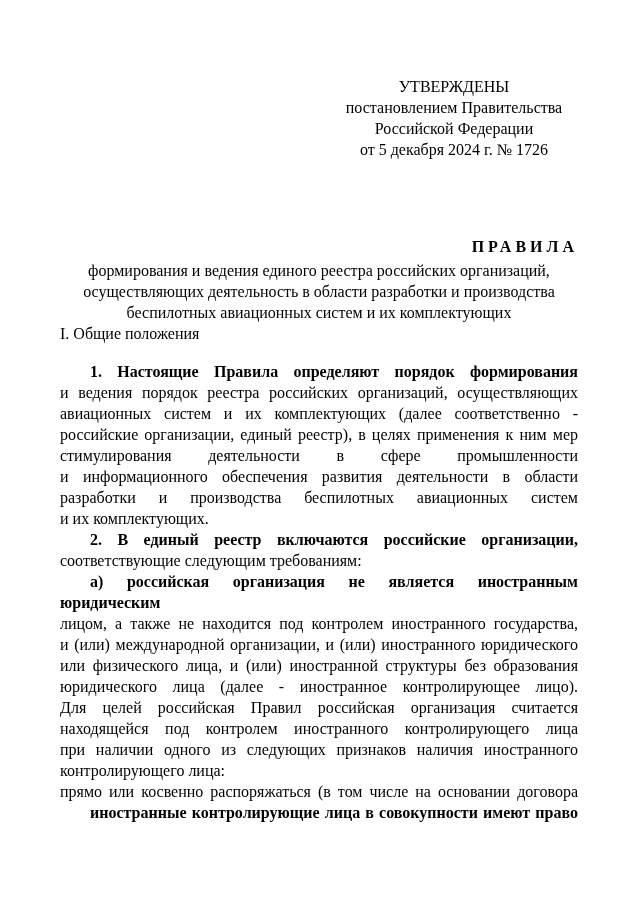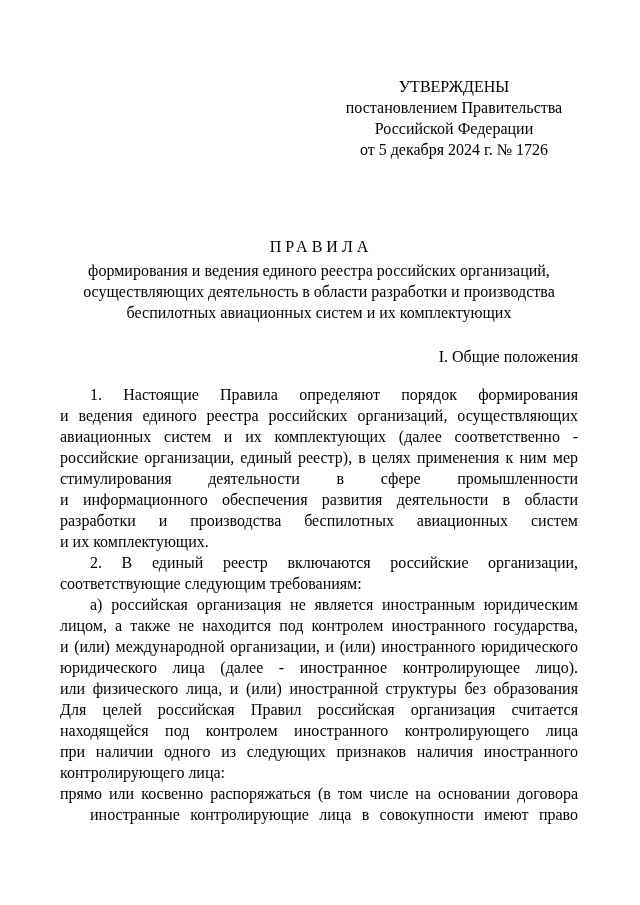--- a/index.html
+++ b/index.html
@@ -24,49 +24,49 @@
     width: 240px;
     margin-left: auto;
     margin-right: 4px;
     text-align: center;
   }
   .approval .appr-line {
     white-space: nowrap;
   }
   .doc-title {
     margin-top: 76px;
-    text-align: center;
-    font-weight: normal;
+    text-align: right;
+    font-weight: bold;
     letter-spacing: 4px;
     padding-left: 4px; 
   }
   .doc-subtitle {
     margin-top: 3px;
     text-align: center;
     font-weight: normal;
   }
   .doc-subtitle .sub-line {
     white-space: nowrap;
   }
   .section-heading {
-    margin-top: 23px;
-    text-align: right;
+    text-align: left;
   }
   .body-text {
     margin-top: 17px;
   }
   .body-text .line {
     text-align: justify;
     text-align-last: justify;
   }
   .body-text .line.last {
     text-align-last: left;
   }
   .body-text .line.indent {
     text-indent: 30px;
+    font-weight: bold;
   }
 </style>
 </head>
 <body>
 
 <div class="page">
 
   <div class="approval">
     <div class="appr-line">УТВЕРЖДЕНЫ</div>
     <div class="appr-line">постановлением Правительства</div>
@@ -79,34 +79,34 @@
   <div class="doc-subtitle">
     <div class="sub-line">формирования и ведения единого реестра российских организаций,</div>
     <div class="sub-line">осуществляющих деятельность в области разработки и производства</div>
     <div class="sub-line">беспилотных авиационных систем и их комплектующих</div>
   </div>
 
   <div class="section-heading">I. Общие положения</div>
 
   <div class="body-text">
       <div class="line indent">1. Настоящие Правила определяют порядок формирования</div>
-      <div class="line">и ведения единого реестра российских организаций, осуществляющих</div>
+      <div class="line">и ведения порядок реестра российских организаций, осуществляющих</div>
       <div class="line">авиационных систем и их комплектующих (далее соответственно -</div>
       <div class="line">российские организации, единый реестр), в целях применения к ним мер</div>
       <div class="line">стимулирования деятельности в сфере промышленности</div>
       <div class="line">и информационного обеспечения развития деятельности в области</div>
       <div class="line">разработки и производства беспилотных авиационных систем</div>
       <div class="line last">и их комплектующих.</div>
       <div class="line indent">2. В единый реестр включаются российские организации,</div>
       <div class="line last">соответствующие следующим требованиям:</div>
       <div class="line indent">а) российская организация не является иностранным юридическим</div>
       <div class="line">лицом, а также не находится под контролем иностранного государства,</div>
       <div class="line">и (или) международной организации, и (или) иностранного юридического</div>
+      <div class="line">или физического лица, и (или) иностранной структуры без образования</div>
       <div class="line">юридического лица (далее - иностранное контролирующее лицо).</div>
-      <div class="line">или физического лица, и (или) иностранной структуры без образования</div>
       <div class="line">Для целей российская Правил российская организация считается</div>
       <div class="line">находящейся под контролем иностранного контролирующего лица</div>
       <div class="line">при наличии одного из следующих признаков наличия иностранного</div>
       <div class="line last">контролирующего лица:</div>
       <div class="line">прямо или косвенно распоряжаться (в том числе на основании договора</div>
       <div class="line indent">иностранные контролирующие лица в совокупности имеют право</div>
     </div>
 
 </div>
 

